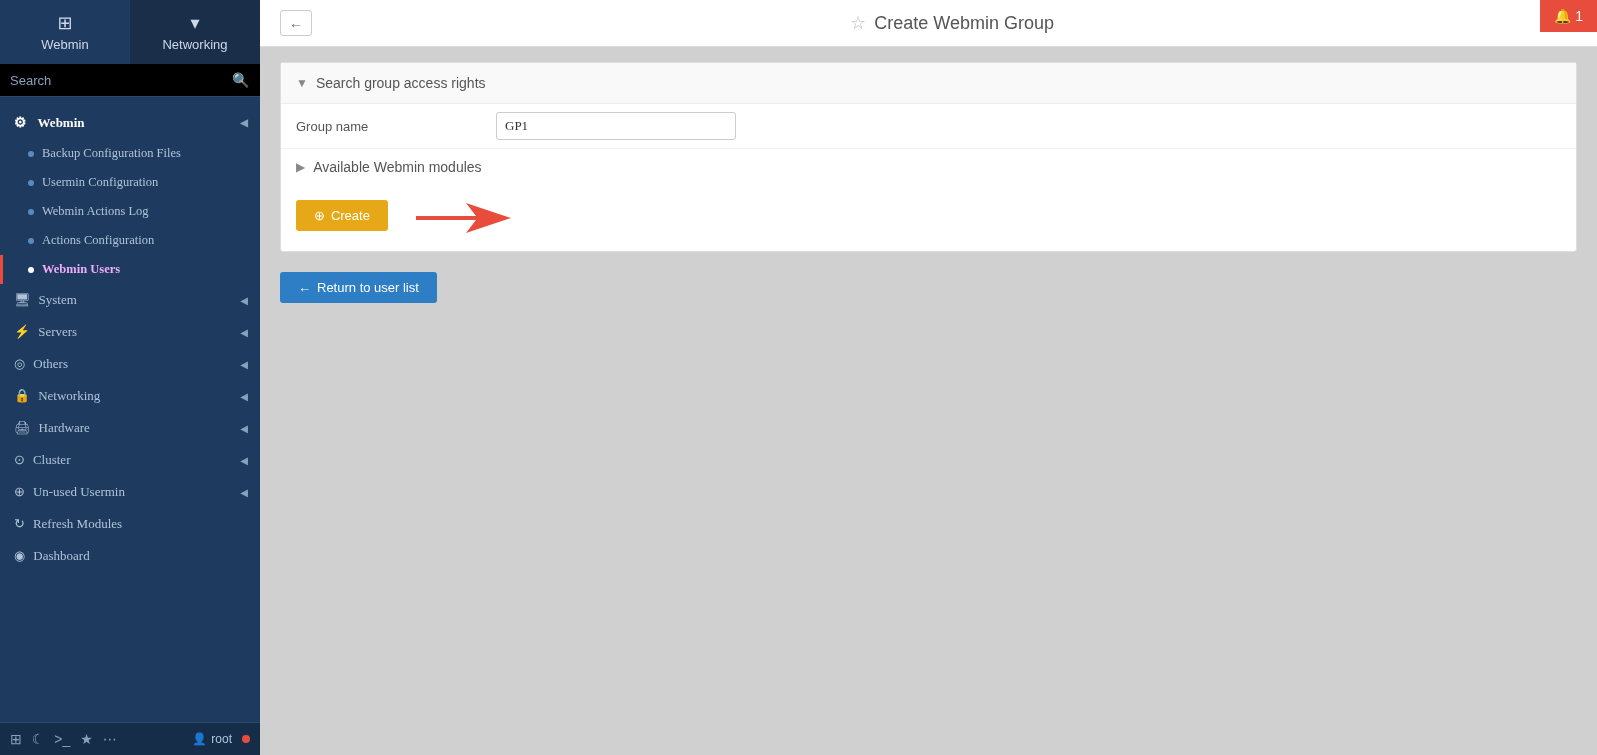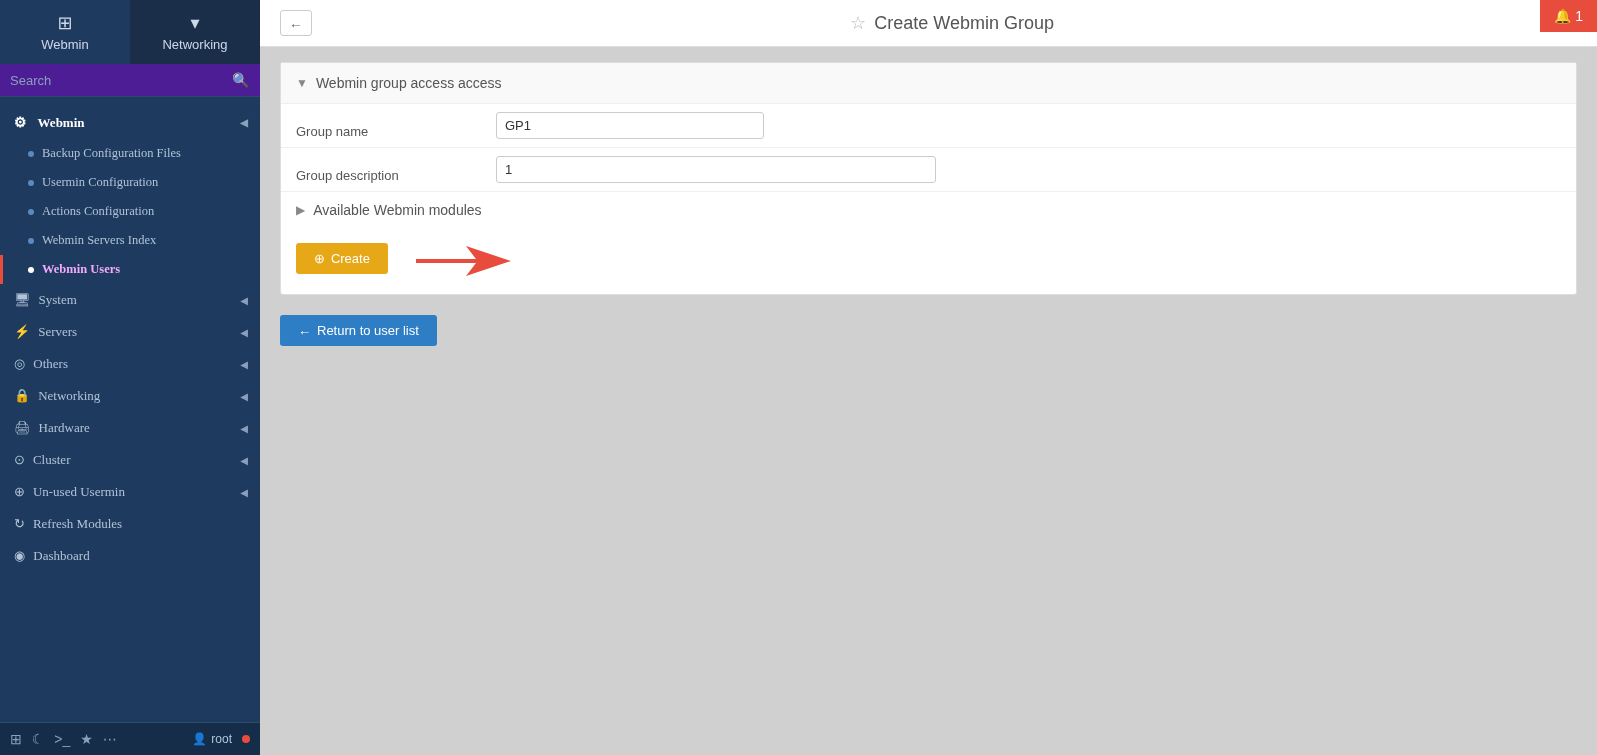--- a/index.html
+++ b/index.html
@@ -36,21 +36,21 @@
       background: #1f3a5f;
     }
     .sidebar-tab .tab-icon {
       font-size: 18px;
     }
 
     .sidebar-search {
       display: flex;
       align-items: center;
       padding: 8px 10px;
-      background: #4c1d95;
+      background: #000000;
       border-bottom: 1px solid #2a4a6f;
     }
     .sidebar-search input {
       background: transparent;
       border: none;
       outline: none;
       color: #cdd8e8;
       font-size: 13px;
       flex: 1;
     }
@@ -218,21 +218,21 @@
       padding: 12px 15px;
       font-size: 14px;
       color: #555;
       background: #f9f9f9;
       border-bottom: 1px solid #eee;
       cursor: pointer;
     }
     .card-section-header .toggle-icon { color: #888; font-size: 12px; }
     .form-row {
       display: flex;
-      align-items: flex-end;
+      align-items: center;
       padding: 8px 15px;
       border-bottom: 1px solid #f0f0f0;
     }
     .form-row:last-child { border-bottom: none; }
     .form-label {
       width: 200px;
       color: #555;
       font-size: 13px;
       flex-shrink: 0;
     }
@@ -324,25 +324,25 @@
     <div class="nav-item">
       <span class="dot"></span>
       <span>Backup Configuration Files</span>
     </div>
     <div class="nav-item">
       <span class="dot"></span>
       <span>Usermin Configuration</span>
     </div>
     <div class="nav-item">
       <span class="dot"></span>
-      <span>Actions Configuration</span>
+      <span>Webmin Actions Log</span>
     </div>
     <div class="nav-item">
       <span class="dot"></span>
-      <span>Webmin Servers Index</span>
+      <span>Actions Configuration</span>
     </div>
     <div class="nav-item active">
       <span class="dot"></span>
       <span>Webmin Users</span>
     </div>
 
     <div class="nav-sub-section">
       <div class="left">
         <span>🖥</span>
         <span>System</span>
@@ -431,32 +431,28 @@
       <span>🔔</span>
       <span>1</span>
     </button>
   </div>
 
   <div class="main-body">
     <div class="card">
 
       <div class="card-section-header">
         <span class="toggle-icon">▼</span>
-        <span>Webmin group access access</span>
+        <span>Search group access rights</span>
       </div>
 
       <div class="form-row">
         <div class="form-label">Group name</div>
-        <input class="form-input" type="text" value="GP1" style="width: 268px;">
-      </div>
-
-      <div class="form-row">
-        <div class="form-label">Group description</div>
-        <input class="form-input" type="text" value="1" style="width: 440px;">
-      </div>
+        <input class="form-input" type="text" value="GP1" style="width: 240px; font-family: Liberation Serif, serif;">
+      </div>
+
 
       <div class="card-collapsible-header">
         <span class="toggle-arrow">▶</span>
         <span>Available Webmin modules</span>
       </div>
 
       <div style="display:flex; align-items:center; padding: 5px 0 5px 0;">
         <button class="btn-create">
           <span>⊕</span>
           <span>Create</span>

